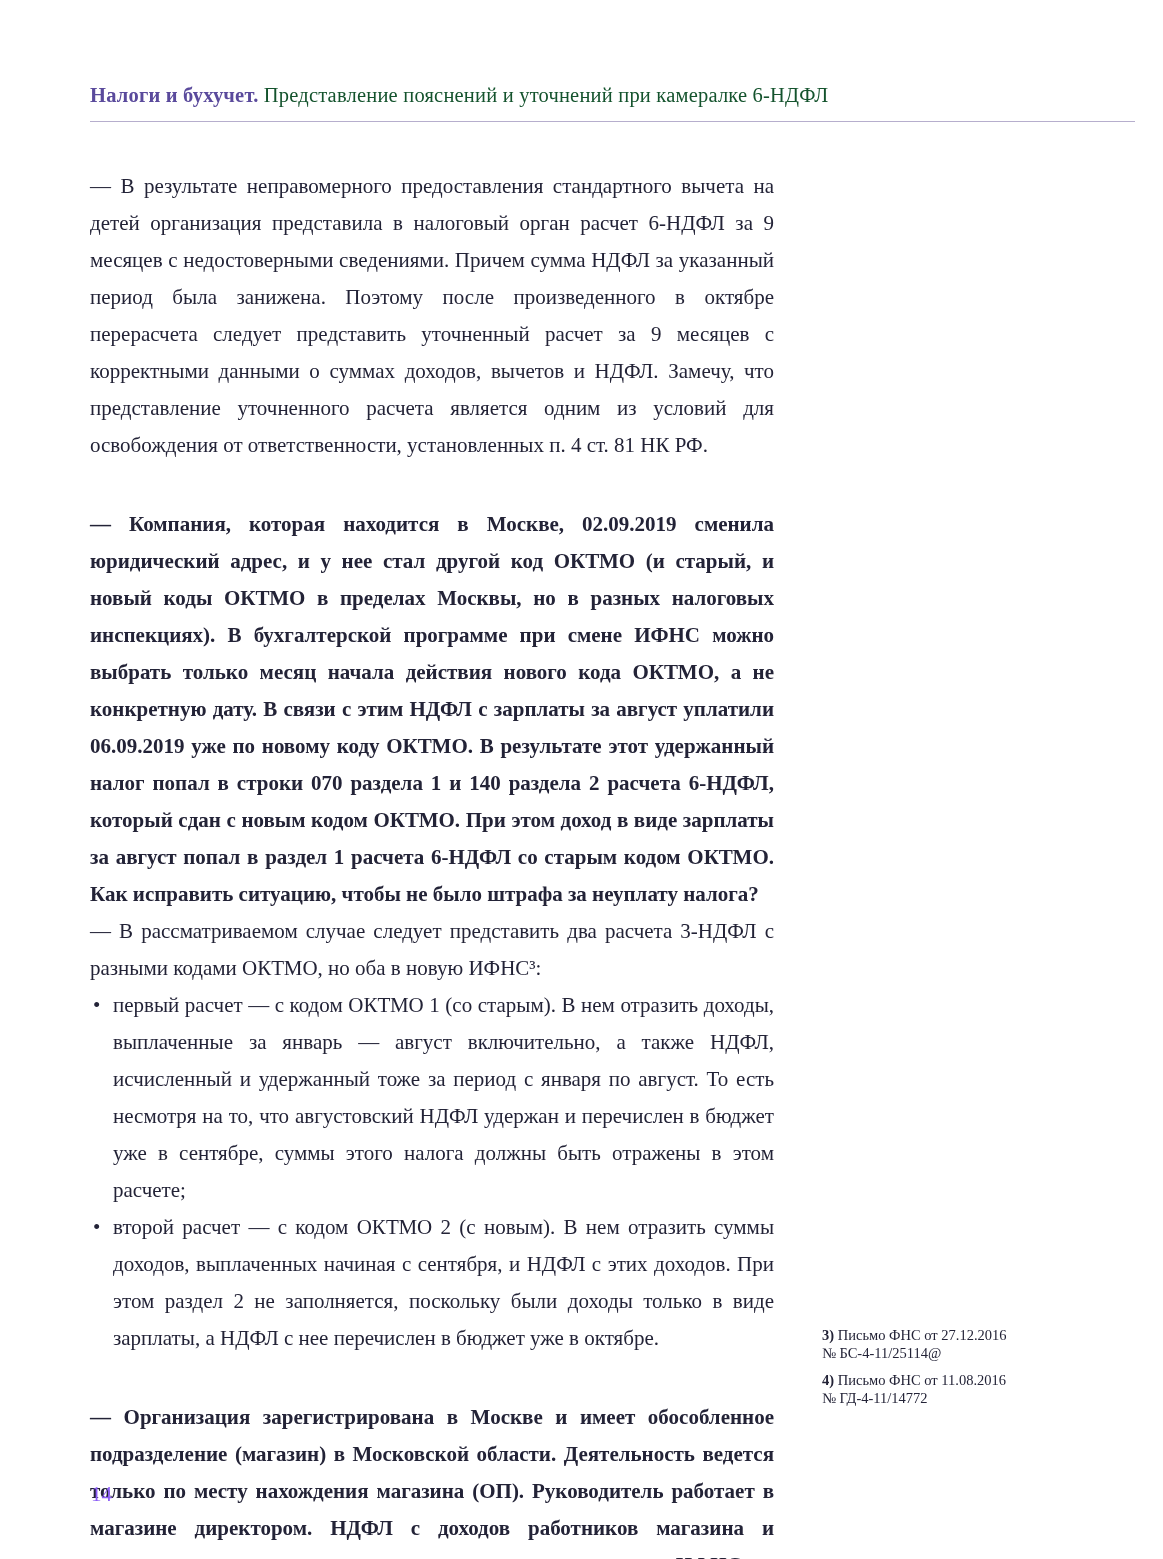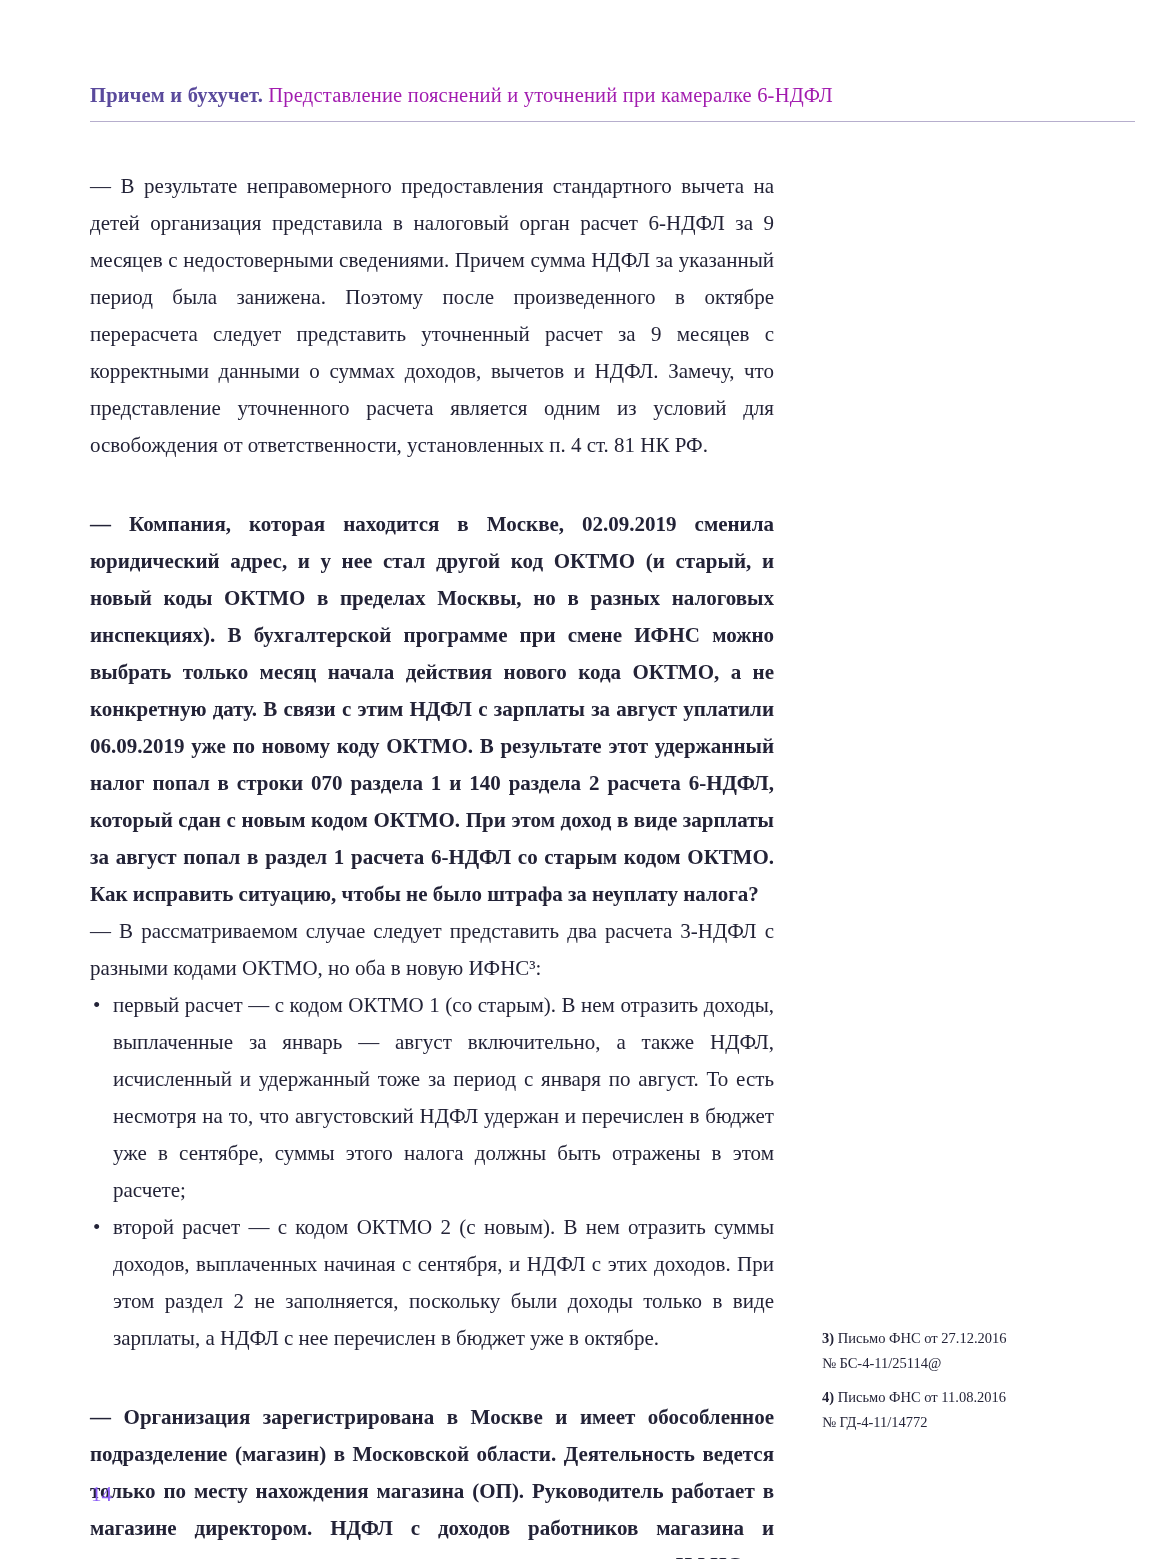--- a/index.html
+++ b/index.html
@@ -15,21 +15,21 @@
   }
   .page-header {
     position: absolute;
     left: 90px;
     top: 84px;
     font-size: 20.5px;
     letter-spacing: 0.2px;
     white-space: nowrap;
   }
   .header-bold { font-weight: 700; color: #5a4a9c; }
-  .header-rest { color: #a21caf; }
+  .header-rest { color: #14532d; }
   .header-rule {
     position: absolute;
     left: 90px;
     top: 121px;
     width: 1045px;
     border: 0;
     border-top: 1.5px solid #b6aecd;
   }
   .content {
     position: absolute;
@@ -44,40 +44,40 @@
   .question { font-weight: 700; margin-top: 42px; }
   .bullet-item { position: relative; padding-left: 23px; }
   .bullet-marker { position: absolute; left: 3px; top: 0; }
   .indent { text-indent: 30px; }
   .footnotes {
     position: absolute;
     left: 822px;
     top: 1326px;
     width: 200px;
     font-size: 14.5px;
-    line-height: 25px;
+    line-height: 18px;
     color: #232337;
   }
   .footnote { margin-bottom: 9px; }
   .fn-marker { font-weight: 700; }
   .page-number {
     position: absolute;
     left: 91px;
     top: 1482px;
     font-size: 21px;
     color: #8b5cf6;
   }
 </style>
 </head>
 <body>
 
 <div class="page">
 
   <header class="page-header">
-    <span class="header-bold">Причем и бухучет.</span><span class="header-rest"> Представление пояснений и уточнений при камералке 6-НДФЛ</span>
+    <span class="header-bold">Налоги и бухучет.</span><span class="header-rest"> Представление пояснений и уточнений при камералке 6-НДФЛ</span>
   </header>
 
   <hr class="header-rule">
 
   <main class="content">
 
     <p class="para answer">— В результате неправомерного предоставления стандартного вычета на детей организация представила в налоговый орган расчет 6-НДФЛ за 9 месяцев с недостоверными сведениями. Причем сумма НДФЛ за указанный период была занижена. Поэтому после произведенного в октябре перерасчета следует представить уточненный расчет за 9 месяцев с корректными данными о суммах доходов, вычетов и НДФЛ. Замечу, что представление уточненного расчета является одним из условий для освобождения от ответственности, установленных п. 4 ст. 81 НК РФ.</p>
 
     <p class="para question">— Компания, которая находится в Москве, 02.09.2019 сменила юридический адрес, и у нее стал другой код ОКТМО (и старый, и новый коды ОКТМО в пределах Москвы, но в разных налоговых инспекциях). В бухгалтерской программе при смене ИФНС можно выбрать только месяц начала действия нового кода ОКТМО, а не конкретную дату. В связи с этим НДФЛ с зарплаты за август уплатили 06.09.2019 уже по новому коду ОКТМО. В результате этот удержанный налог попал в строки 070 раздела 1 и 140 раздела 2 расчета 6-НДФЛ, который сдан с новым кодом ОКТМО. При этом доход в виде зарплаты за август попал в раздел 1 расчета 6-НДФЛ со старым кодом ОКТМО. Как исправить ситуацию, чтобы не было штрафа за неуплату налога?</p>
 

